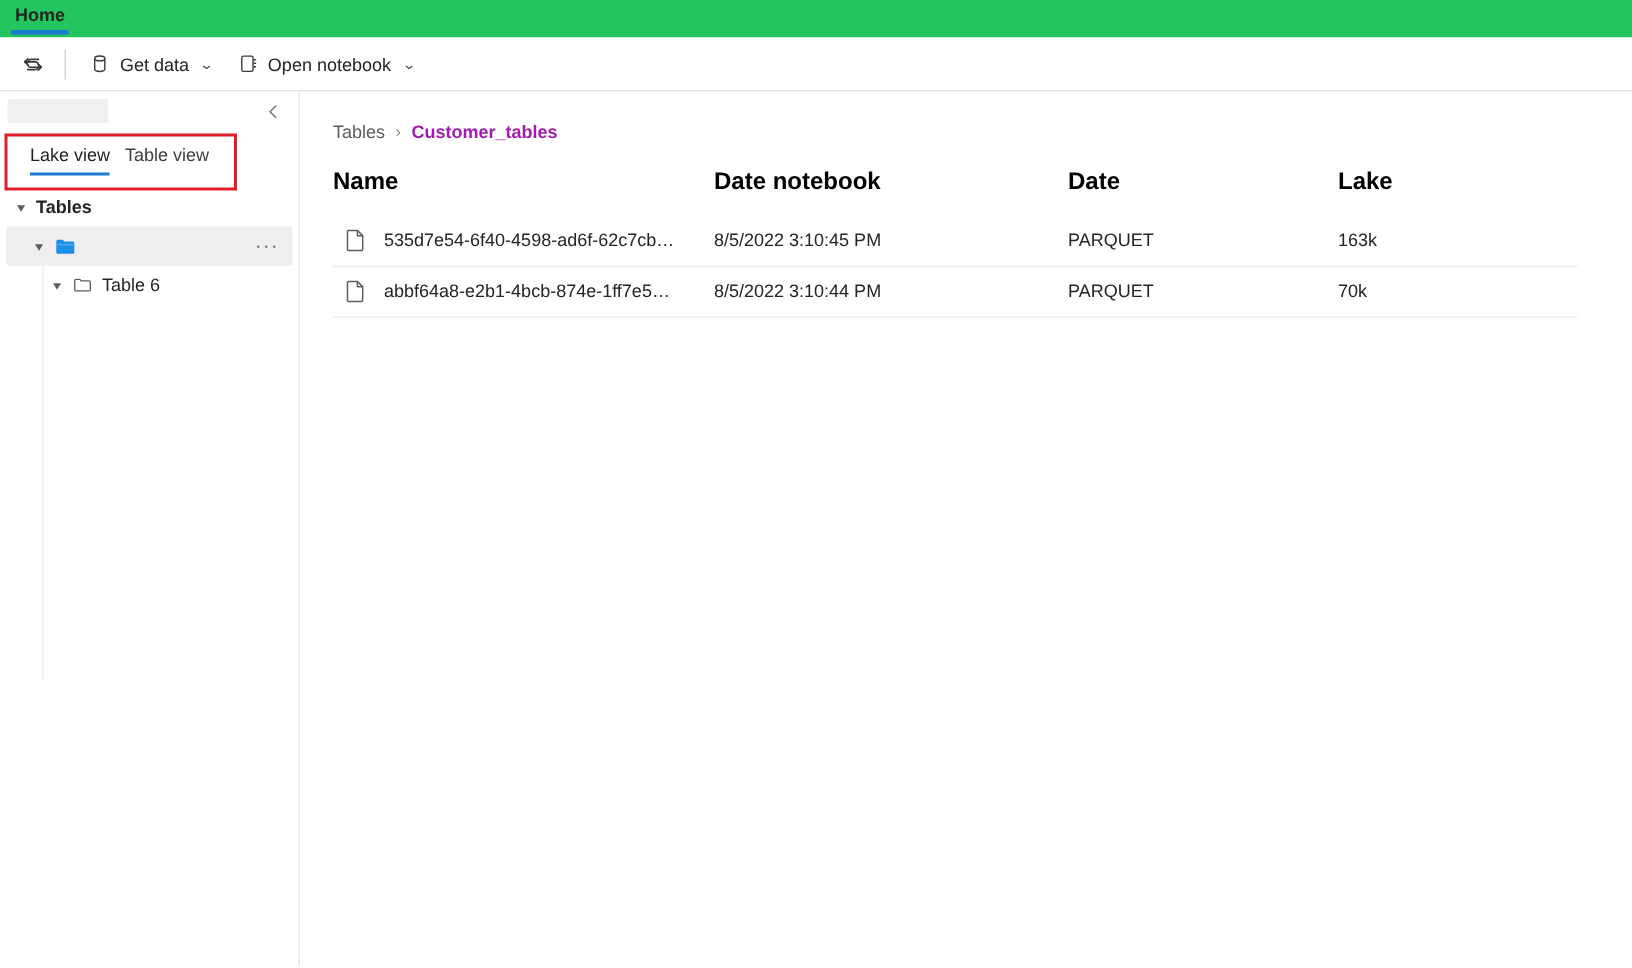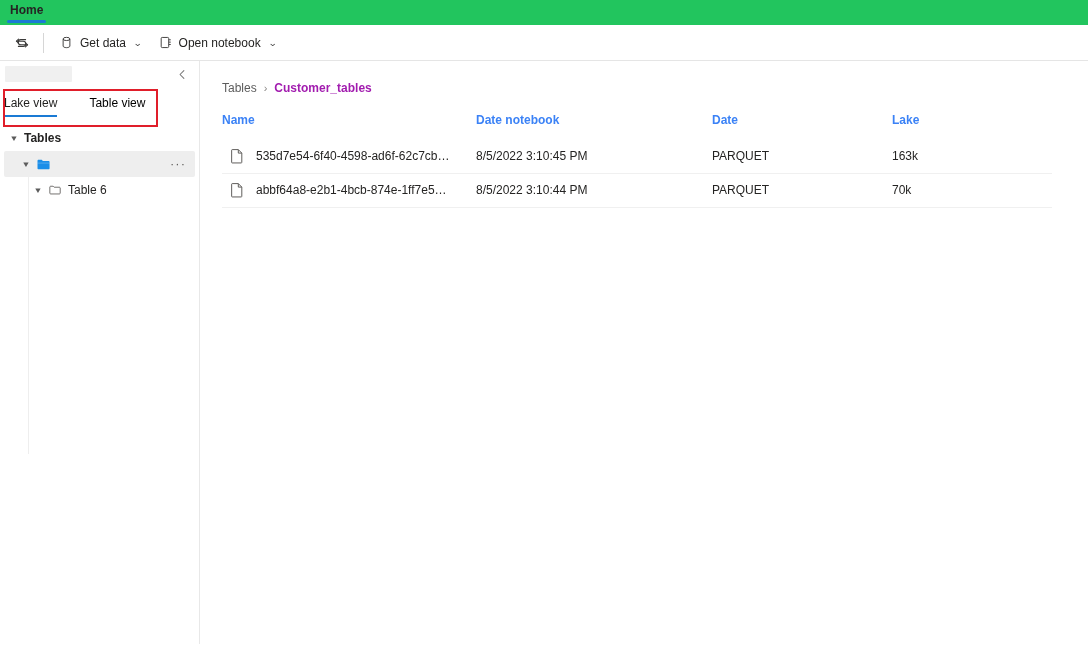--- a/index.html
+++ b/index.html
@@ -104,27 +104,27 @@
     cursor: pointer;
     color: #757575;
     border-radius: 2px;
   }
 
   
   .view-tabs {
     display: flex;
     align-items: flex-end;
     height: 30px;
-    padding-left: 4px;
-    gap: 32px;
+    padding-left: 20px;
+    gap: 10px;
   }
   .view-tab {
     position: relative;
     font-size: 12px;
-    color: #000000;
+    color: #404040;
     padding-bottom: 6px;
     cursor: pointer;
     line-height: 15px;
   }
   .view-tab.active { color: #201f1e; }
   .view-tab .vt-underline {
     position: absolute;
     left: 0; right: 0; bottom: 0;
     height: 2px;
     background: #1a7ad4;
@@ -210,23 +210,23 @@
   .bc-item.current { color: #a21caf; font-weight: bold; cursor: default; }
   .bc-sep { color: #8a8886; font-size: 11px; }
 
   table.filelist {
     border-collapse: collapse;
     width: 830px;
     table-layout: fixed;
   }
   table.filelist th {
     text-align: left;
-    font-size: 12px;
+    font-size: 16px;
     font-weight: bold;
-    color: #3b82f6;
+    color: #000000;
     padding: 0 0 12px 0;
   }
   table.filelist td {
     font-size: 12px;
     color: #252423;
     height: 34px;
     border-bottom: 1px solid #f0f0f0;
     vertical-align: middle;
     white-space: nowrap;
     overflow: hidden;

